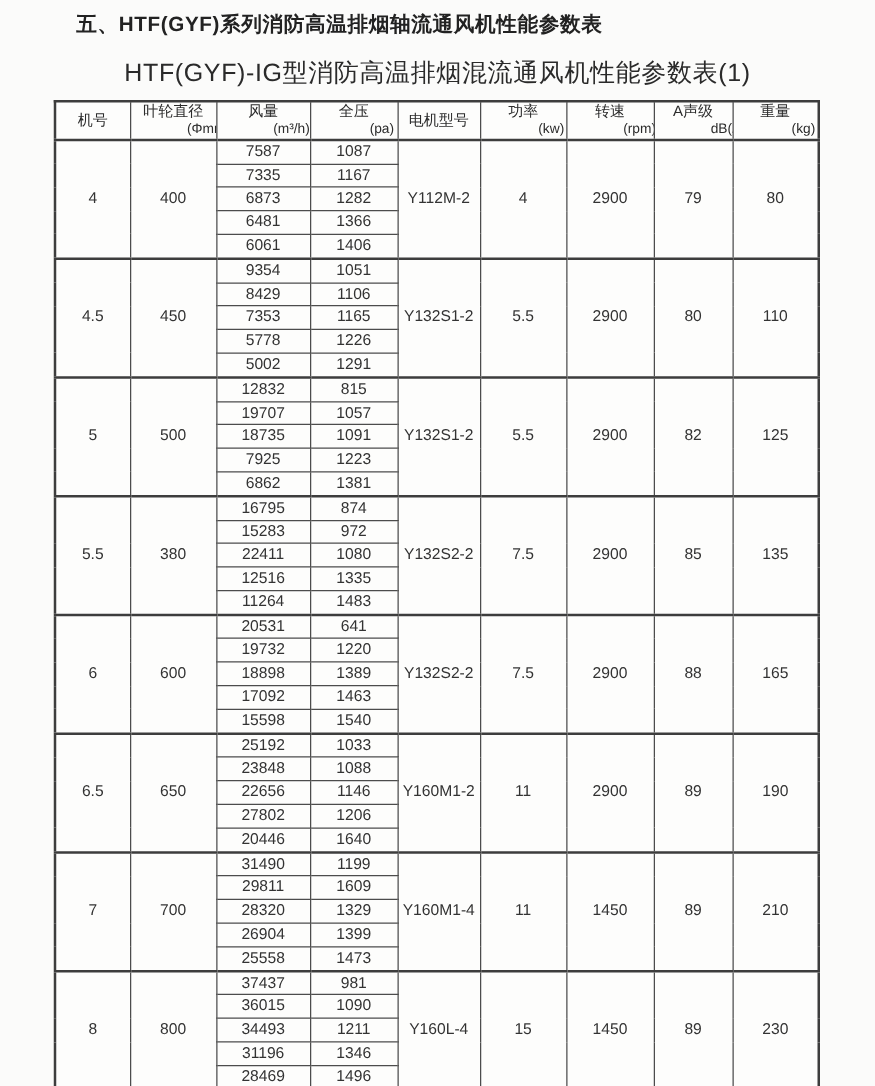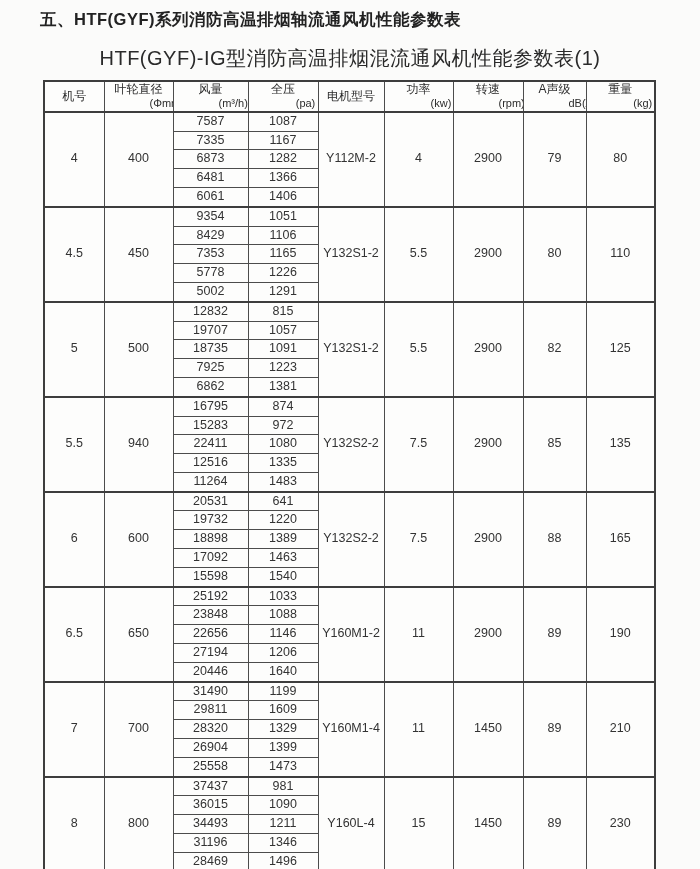--- a/index.html
+++ b/index.html
@@ -7,21 +7,21 @@
     margin: 0;
     padding: 0;
     width: 700px;
     height: 869px;
     background: #fbfbfa;
     font-family: "Liberation Sans", "DejaVu Sans", sans-serif;
     color: #2e2e2e;
     overflow: hidden;
   }
   .page-title {
-    margin: 9px 0 0 40px;
+    margin: 9px 0 0 61px;
     font-size: 16.5px;
     font-weight: bold;
     letter-spacing: 0.5px;
     color: #222;
   }
   .table-caption {
     margin: 14px 0 8px 0;
     font-size: 20px;
     font-weight: normal;
     text-align: center;
@@ -175,21 +175,21 @@
       <tr>
         <td>7925</td>
         <td>1223</td>
       </tr>
       <tr>
         <td>6862</td>
         <td>1381</td>
       </tr>
       <tr class="group-start">
         <td rowspan="5">5.5</td>
-        <td rowspan="5">940</td>
+        <td rowspan="5">380</td>
         <td>16795</td>
         <td>874</td>
         <td rowspan="5">Y132S2-2</td>
         <td rowspan="5">7.5</td>
         <td rowspan="5">2900</td>
         <td rowspan="5">85</td>
         <td rowspan="5">135</td>
       </tr>
       <tr>
         <td>15283</td>
@@ -247,21 +247,21 @@
       </tr>
       <tr>
         <td>23848</td>
         <td>1088</td>
       </tr>
       <tr>
         <td>22656</td>
         <td>1146</td>
       </tr>
       <tr>
-        <td>27194</td>
+        <td>27802</td>
         <td>1206</td>
       </tr>
       <tr>
         <td>20446</td>
         <td>1640</td>
       </tr>
       <tr class="group-start">
         <td rowspan="5">7</td>
         <td rowspan="5">700</td>
         <td>31490</td>

